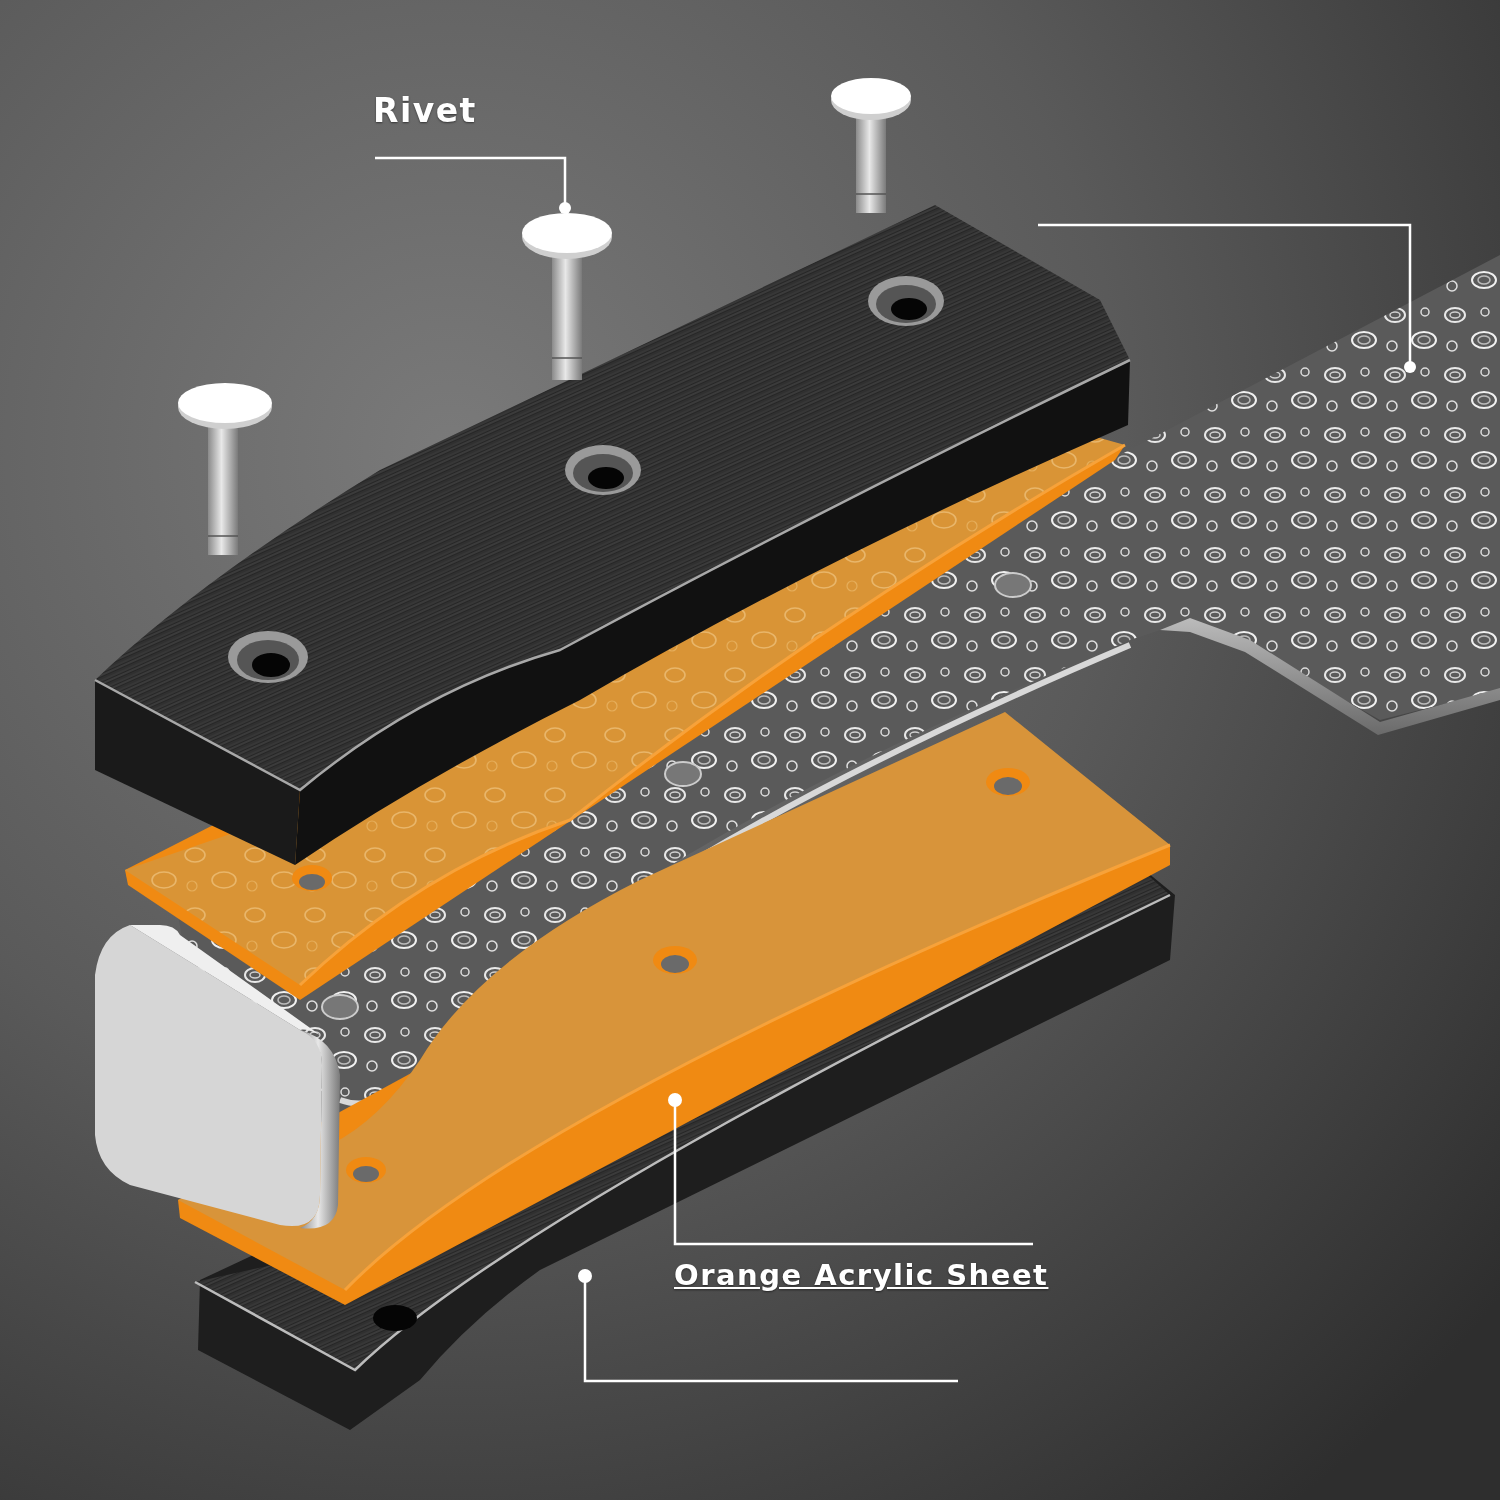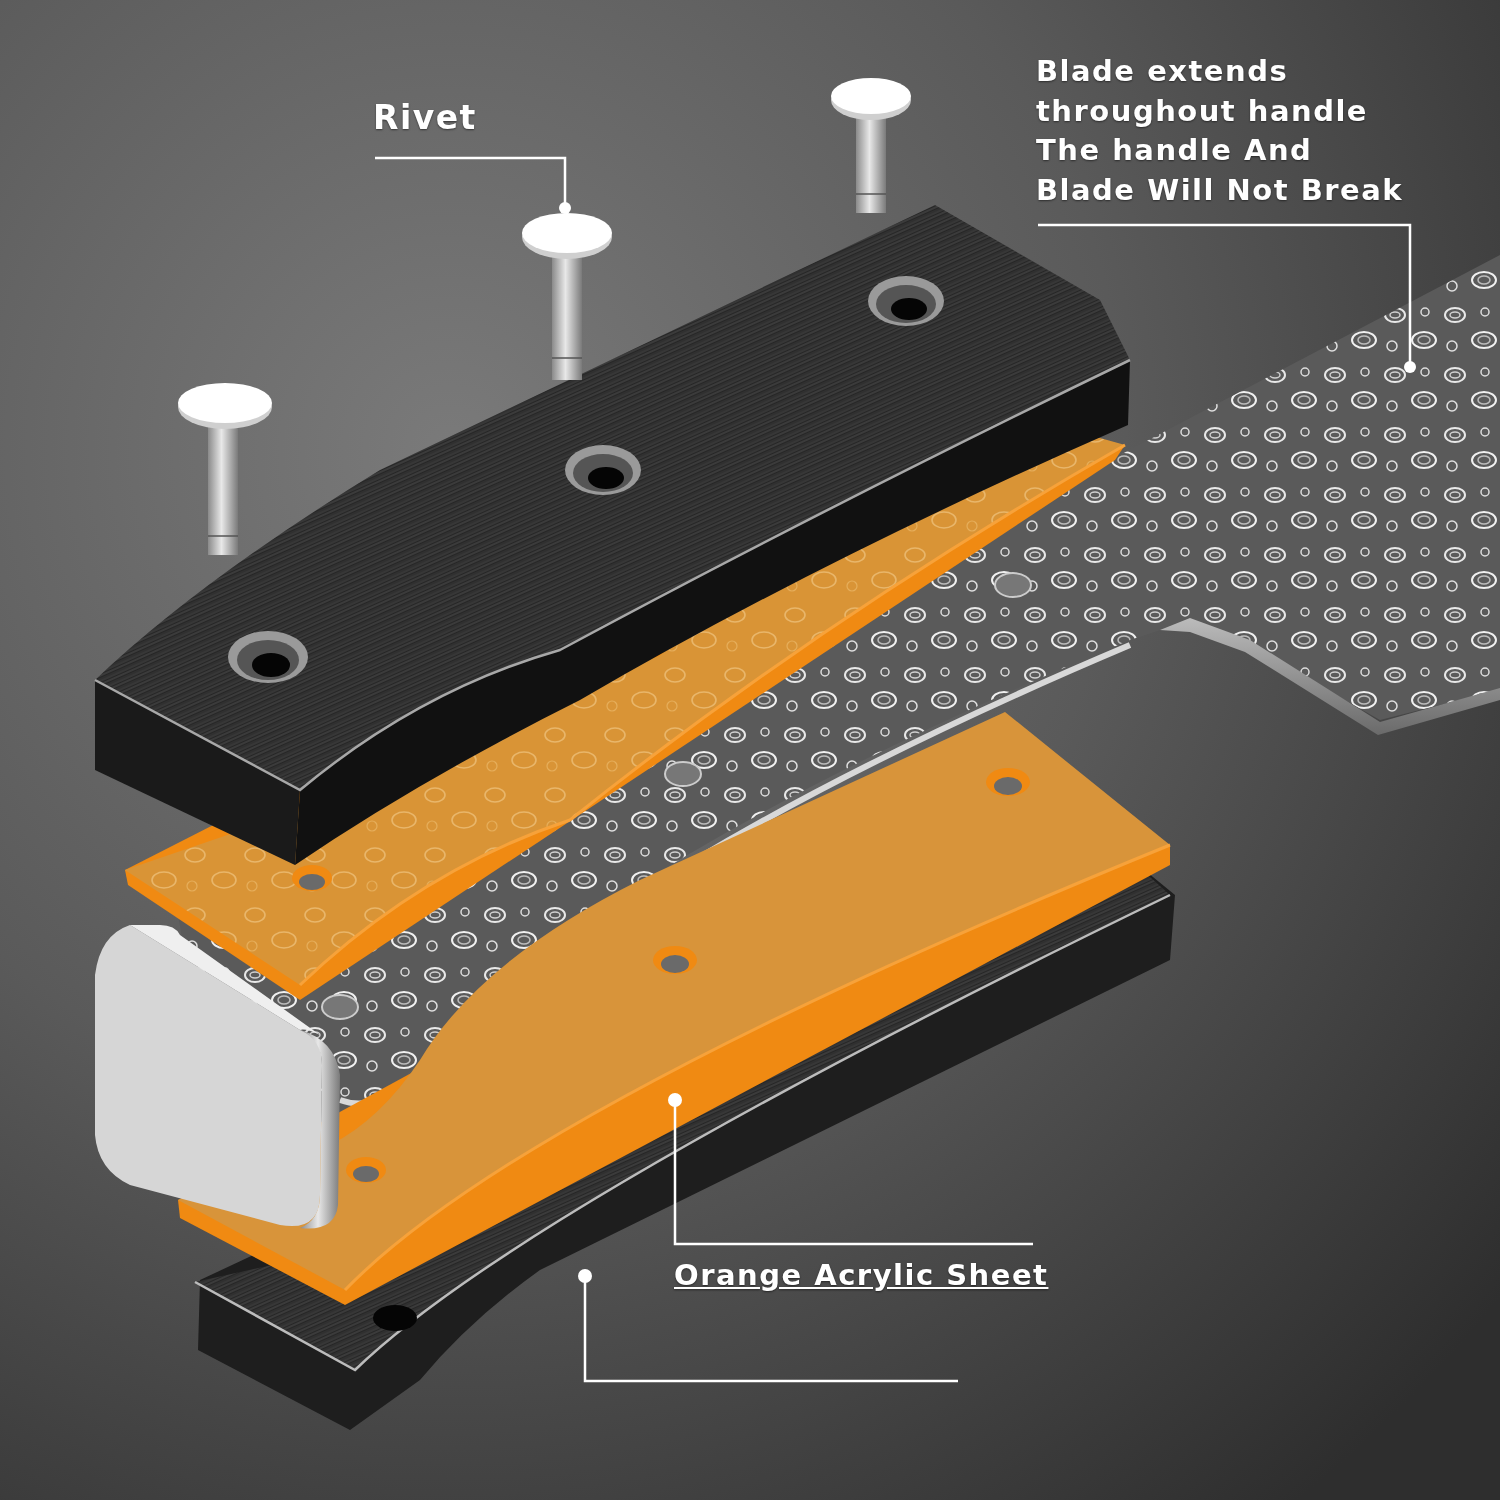--- a/index.html
+++ b/index.html
@@ -8,21 +8,21 @@
     svg { position: absolute; left: 0; top: 0; }
     .label {
       position: absolute;
       color: #ffffff;
       font-family: "DejaVu Sans", sans-serif;
       font-weight: bold;
       letter-spacing: 1.5px;
       white-space: nowrap;
       text-shadow: 0 1px 2px rgba(0,0,0,0.5);
     }
-    .label-rivet { left: 373px; top: 98px; font-size: 33px; }
+    .label-rivet { left: 373px; top: 91px; font-size: 33px; }
     .label-blade { left: 1036px; top: 52px; font-size: 29px; line-height: 39.5px; }
     .label-blade span { display: block; }
     .label-acrylic { left: 674px; top: 1258px; font-size: 29px; text-decoration: underline; }
     .label-wood { left: 584px; top: 1394px; font-size: 29px; }
   </style>
 </head>
 <body>
 
 <div id="stage">
   <svg width="1500" height="1500" viewBox="0 0 1500 1500">
@@ -174,21 +174,15 @@
       <circle cx="675" cy="1100" r="7" fill="#ffffff" stroke="none"></circle>
     </g>
     <g stroke="#ffffff" stroke-width="2.5" fill="none">
       <polyline points="585,1276 585,1381 958,1381"></polyline>
       <circle cx="585" cy="1276" r="7" fill="#ffffff" stroke="none"></circle>
     </g>
   </svg>
 
   <div class="label label-rivet">Rivet</div>
 
-  <div class="label label-blade">
-    <span>Blade extends</span>
-    <span>throughout handle</span>
-    <span>The handle And</span>
-    <span>Blade Will Not Break</span>
-  </div>
 
   <div class="label label-acrylic">Orange Acrylic Sheet</div>
 </div>
 
 </body></html>

